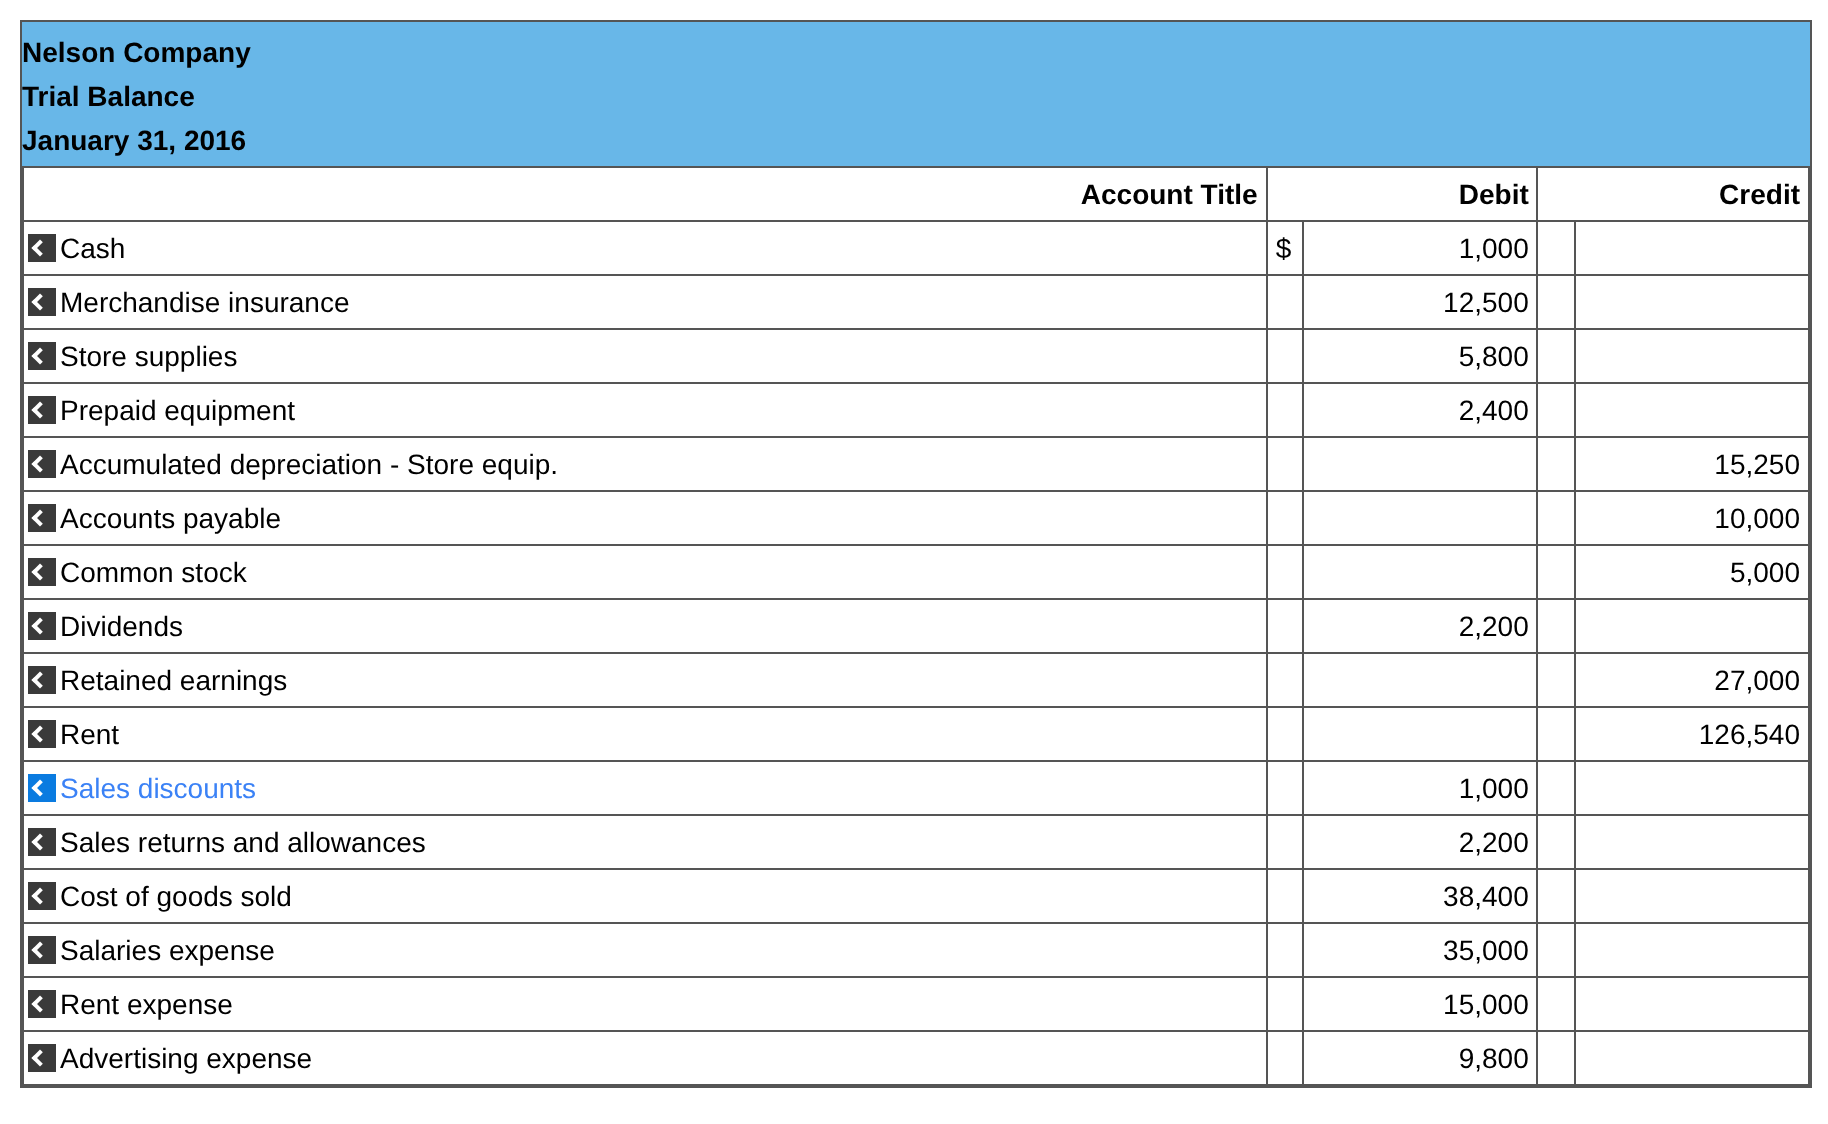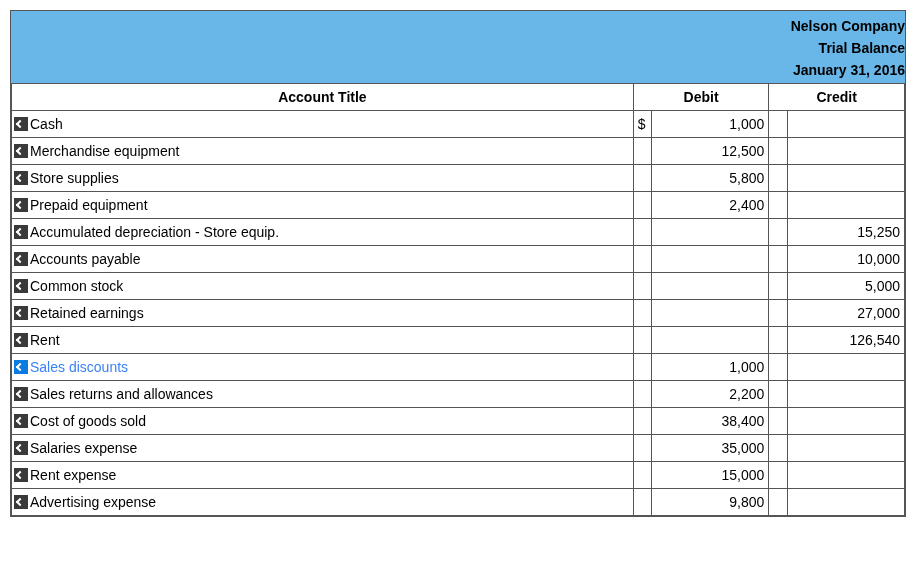--- a/index.html
+++ b/index.html
@@ -9,41 +9,41 @@
     font-size: 14px;
     background: #fff;
     color: #000;
   }
   .container {
     width: 894px;
     border: 1px solid #555;
   }
   .header-band {
     background: #68b7e8;
-    text-align: right;
+    text-align: left;
     font-weight: bold;
     padding: 4px 0 2px 0;
   }
   .header-band div {
     line-height: 22px;
   }
   table {
     width: 100%;
     border-collapse: collapse;
     table-layout: fixed;
   }
   th, td {
     border: 1px solid #555;
     padding: 3px 4px;
     height: 20px;
     vertical-align: middle;
   }
   th {
     font-weight: bold;
-    text-align: center;
+    text-align: right;
     background: #fff;
   }
   .col-title { width: 610px; }
   .col-sym { width: 18px; }
   .col-amt { width: 115px; }
   .acct-cell {
     text-align: center;
     padding-left: 2px;
   }
   .acct-inner {
@@ -118,21 +118,21 @@
           </td>
           <td class="sym">$</td>
           <td class="amt">1,000</td>
           <td class="sym"></td>
           <td class="amt"></td>
         </tr>
         <tr>
           <td class="acct-cell">
             <div class="acct-inner">
               <span class="icon-box"></span>
-              <span class="label-text">Merchandise equipment</span>
+              <span class="label-text">Merchandise insurance</span>
             </div>
           </td>
           <td class="sym"></td>
           <td class="amt">12,500</td>
           <td class="sym"></td>
           <td class="amt"></td>
         </tr>
         <tr>
           <td class="acct-cell">
             <div class="acct-inner">
@@ -185,20 +185,32 @@
           <td class="acct-cell">
             <div class="acct-inner">
               <span class="icon-box"></span>
               <span class="label-text">Common stock</span>
             </div>
           </td>
           <td class="sym"></td>
           <td class="amt"></td>
           <td class="sym"></td>
           <td class="amt">5,000</td>
+        </tr>
+        <tr>
+          <td class="acct-cell">
+            <div class="acct-inner">
+              <span class="icon-box"></span>
+              <span class="label-text">Dividends</span>
+            </div>
+          </td>
+          <td class="sym"></td>
+          <td class="amt">2,200</td>
+          <td class="sym"></td>
+          <td class="amt"></td>
         </tr>
         <tr>
           <td class="acct-cell">
             <div class="acct-inner">
               <span class="icon-box"></span>
               <span class="label-text">Retained earnings</span>
             </div>
           </td>
           <td class="sym"></td>
           <td class="amt"></td>

